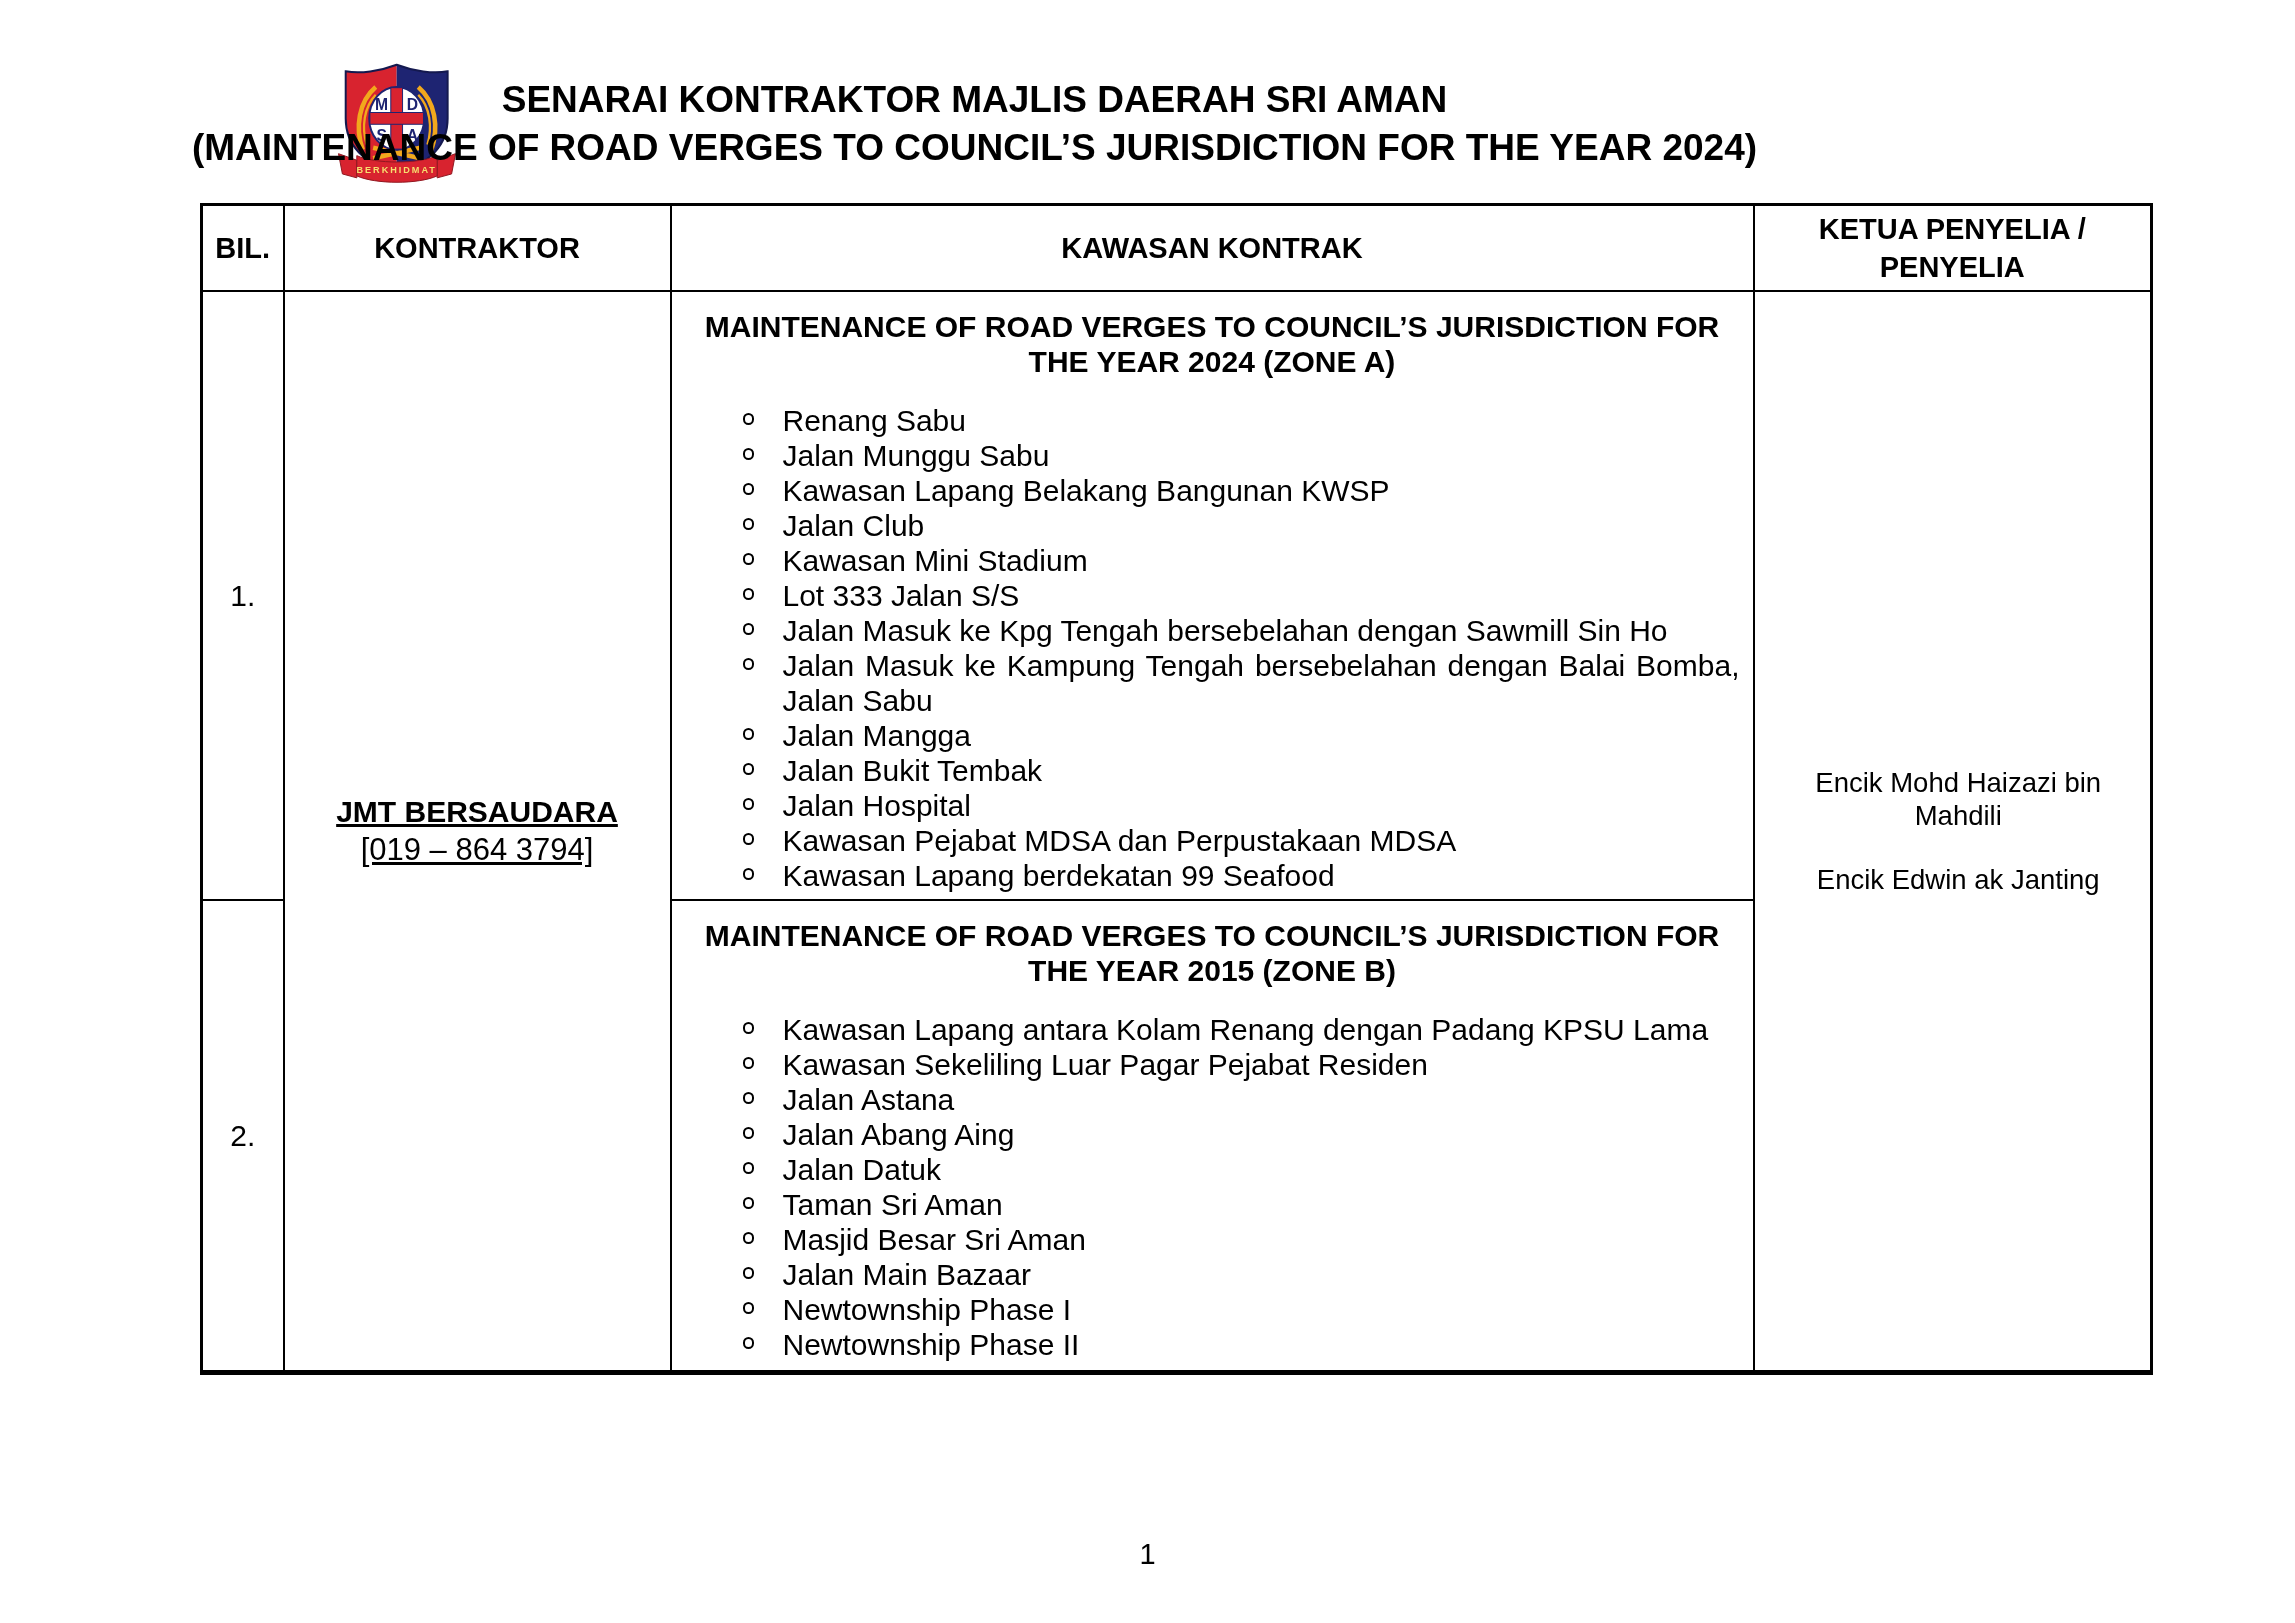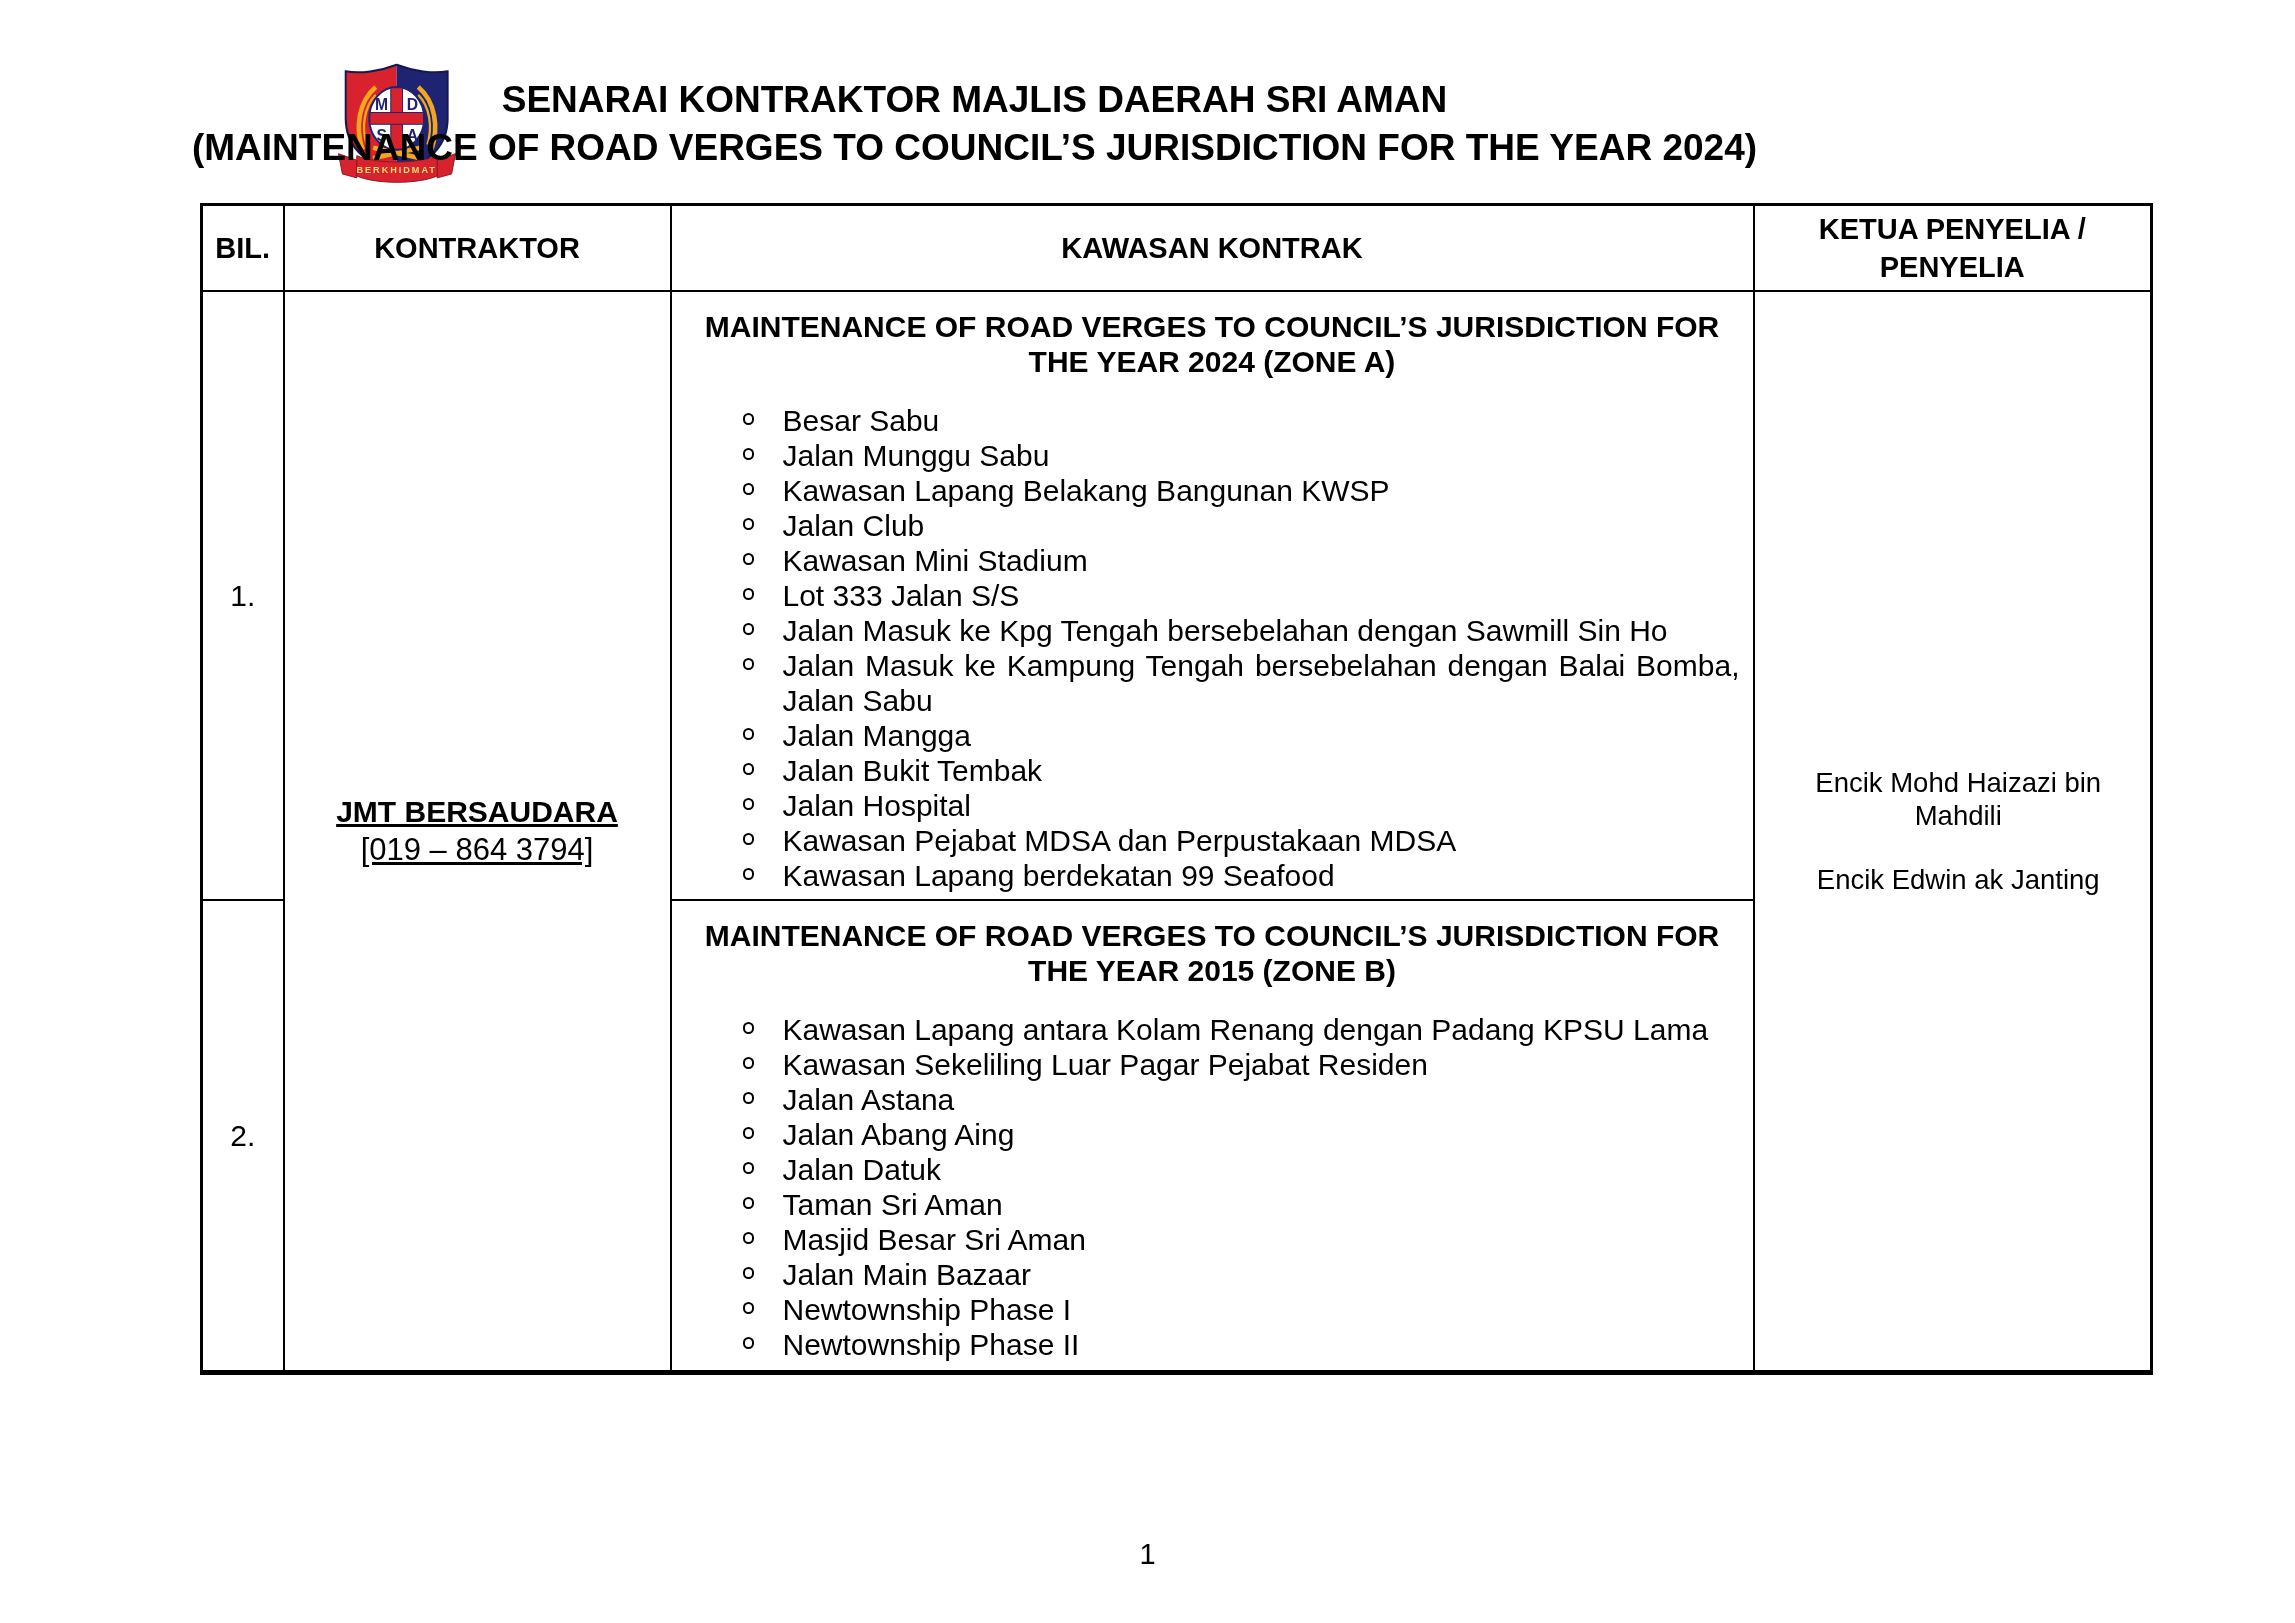--- a/index.html
+++ b/index.html
@@ -137,21 +137,21 @@
         <div class="kontraktor-name">JMT BERSAUDARA</div>
         <div class="kontraktor-phone">[019 – 864 3794]</div>
       </td>
       <td class="kawasan-cell kawasan-a">
         <div class="zone-heading">
           <span class="line">MAINTENANCE OF ROAD VERGES TO COUNCIL’S JURISDICTION FOR</span>
           <span class="line">THE YEAR 2024 (ZONE A)</span>
         </div>
         <ul class="area-list">
 
-            <li>Besar Sabu</li>
+            <li>Renang Sabu</li>
 
             <li>Jalan Munggu Sabu</li>
 
             <li>Kawasan Lapang Belakang Bangunan KWSP</li>
 
             <li>Jalan Club</li>
 
             <li>Kawasan Mini Stadium</li>
 
             <li>Lot 333 Jalan S/S</li>

